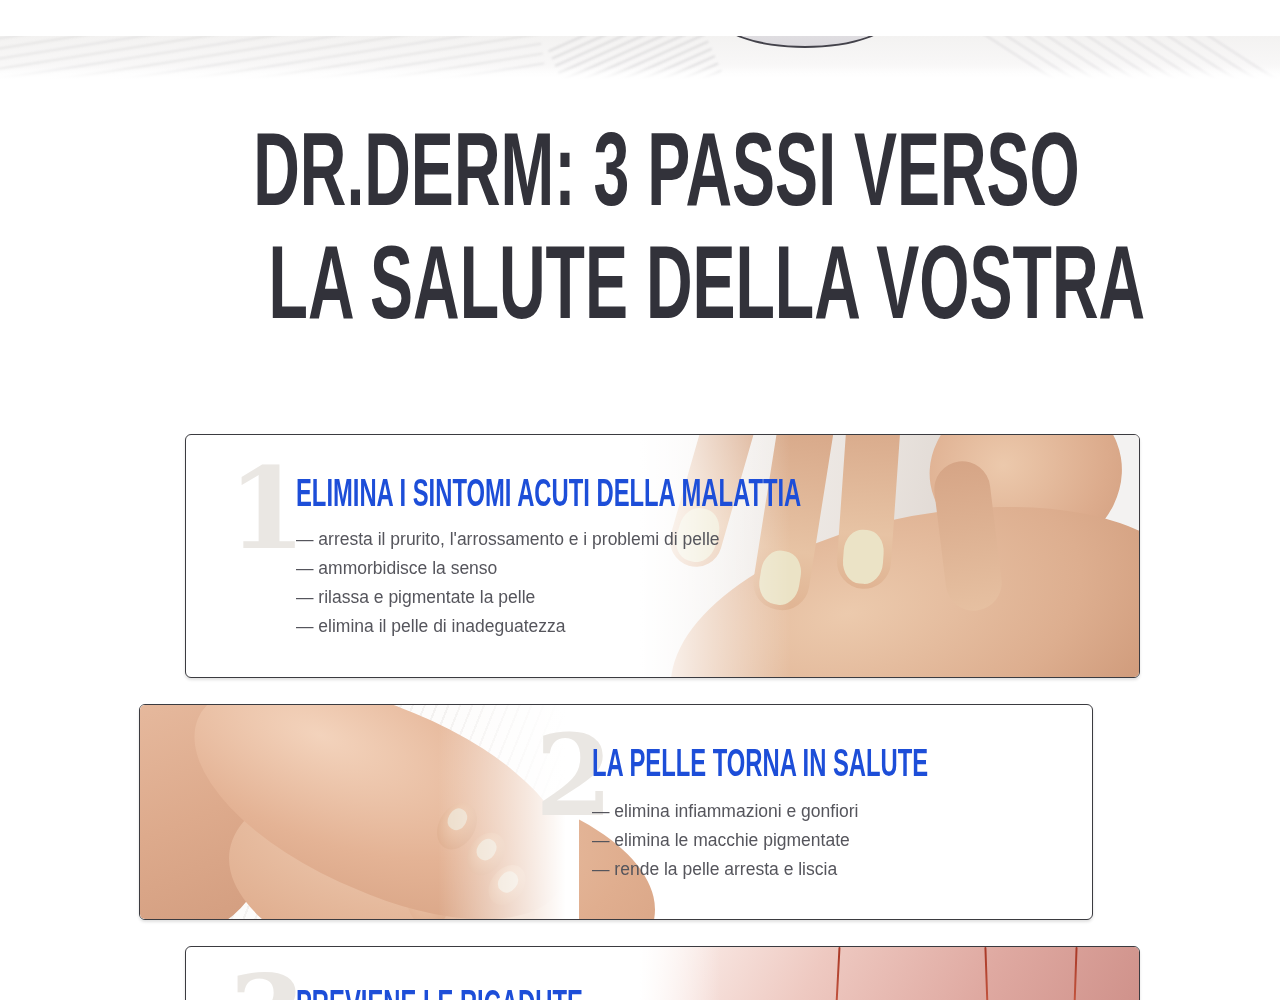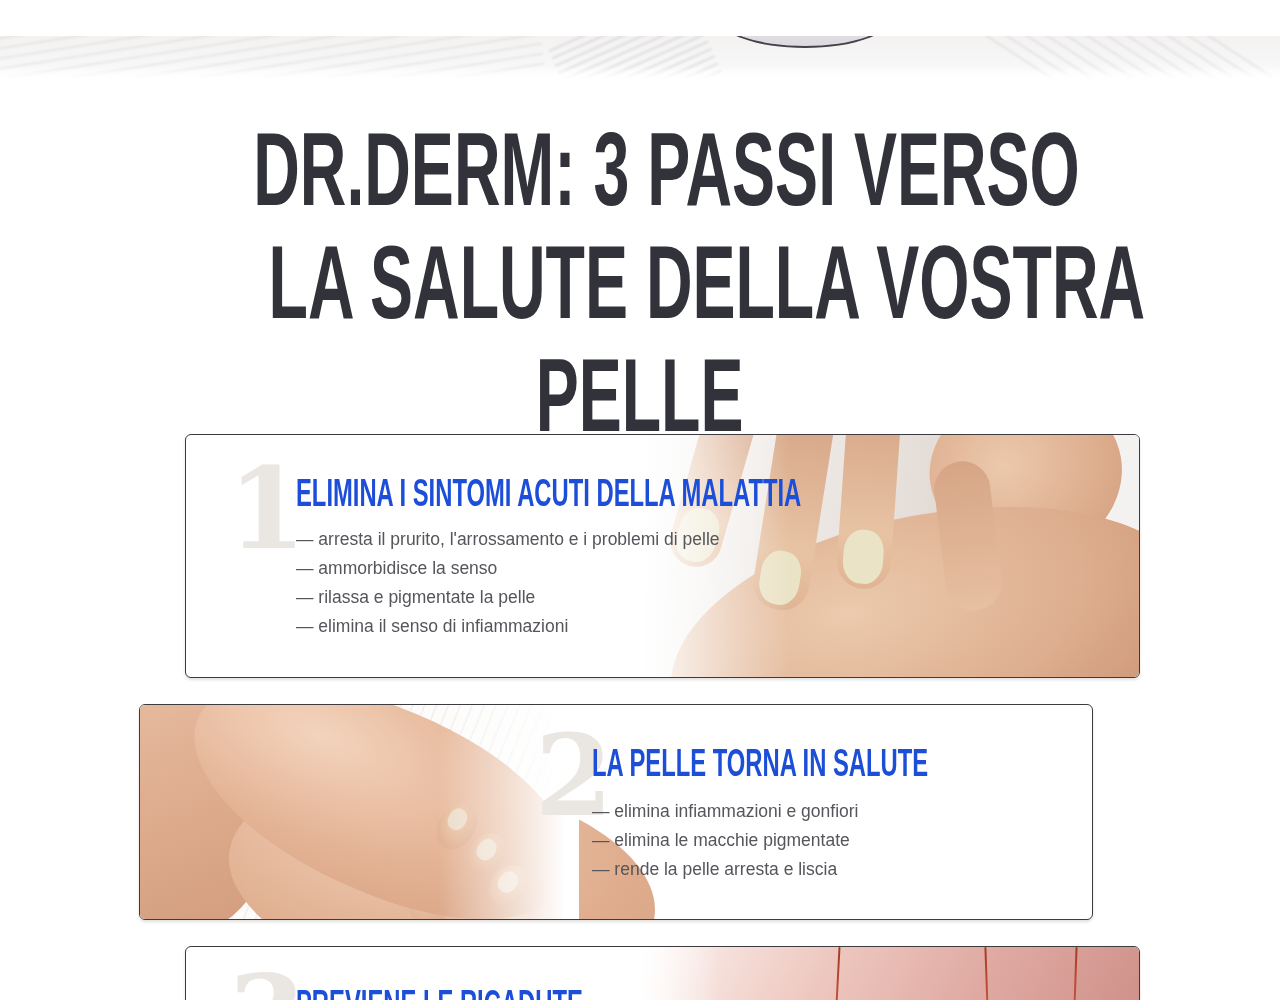--- a/index.html
+++ b/index.html
@@ -162,21 +162,20 @@
     <div class="streak streak-left"></div>
     <div class="streak streak-mid"></div>
     <div class="streak streak-right"></div>
     <div class="dish-arc"></div>
     <div class="hero-fade"></div>
   </div>
 
   <h1 class="main-title">
     <div class="line"><span>DR.DERM: 3 PASSI VERSO</span></div>
     <div class="line"><span>LA SALUTE DELLA VOSTRA</span></div>
-    <div class="line"><span>PELLE</span></div>
   </h1>
 
   <section class="card card-1">
     <div class="photo photo-hands">
       <div class="sleeve"></div>
       <div class="hand2">
           <div class="nail2"></div>
         </div>
       <div class="hand-blob"></div>
       <div class="finger f1">
@@ -189,21 +188,21 @@
           <div class="nail"></div>
         </div>
       <div class="thumb"></div>
     </div>
     <div class="step-num">1</div>
     <h2 class="step-heading"><span>ELIMINA I SINTOMI ACUTI DELLA MALATTIA</span></h2>
     <ul class="benefits">
       <li>— arresta il prurito, l'arrossamento e i problemi di pelle</li>
       <li>— ammorbidisce la senso</li>
       <li>— rilassa e pigmentate la pelle</li>
-      <li>— elimina il senso di infiammazioni</li>
+      <li>— elimina il pelle di inadeguatezza</li>
     </ul>
   </section>
 
   <section class="card card-2">
     <div class="photo photo-feet">
       <div class="towel-fold"></div>
       <div class="leg"></div>
       <div class="foot-bottom"></div>
       <div class="toe b1">
           <div class="toenail"></div>

